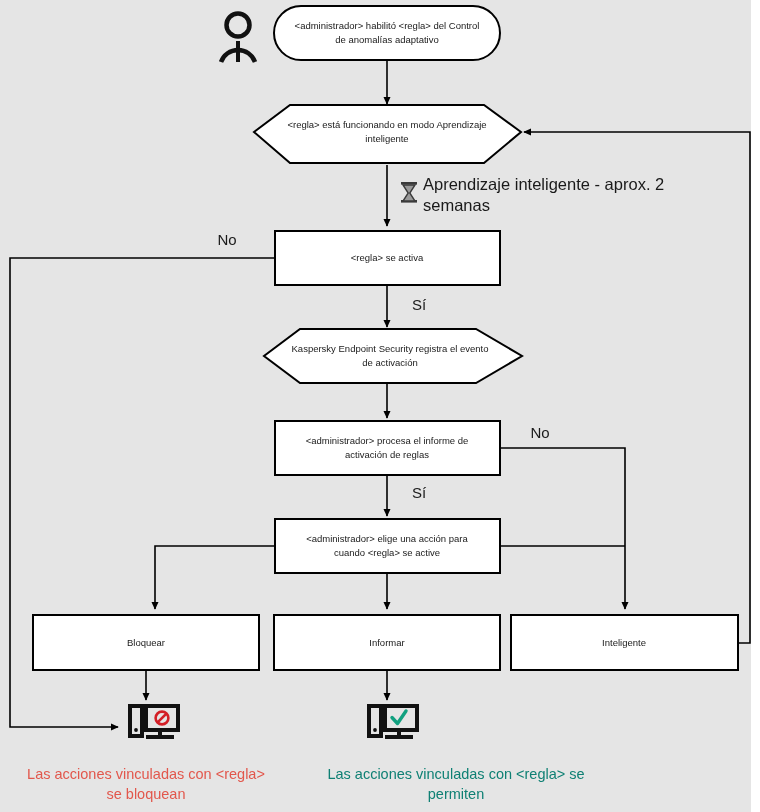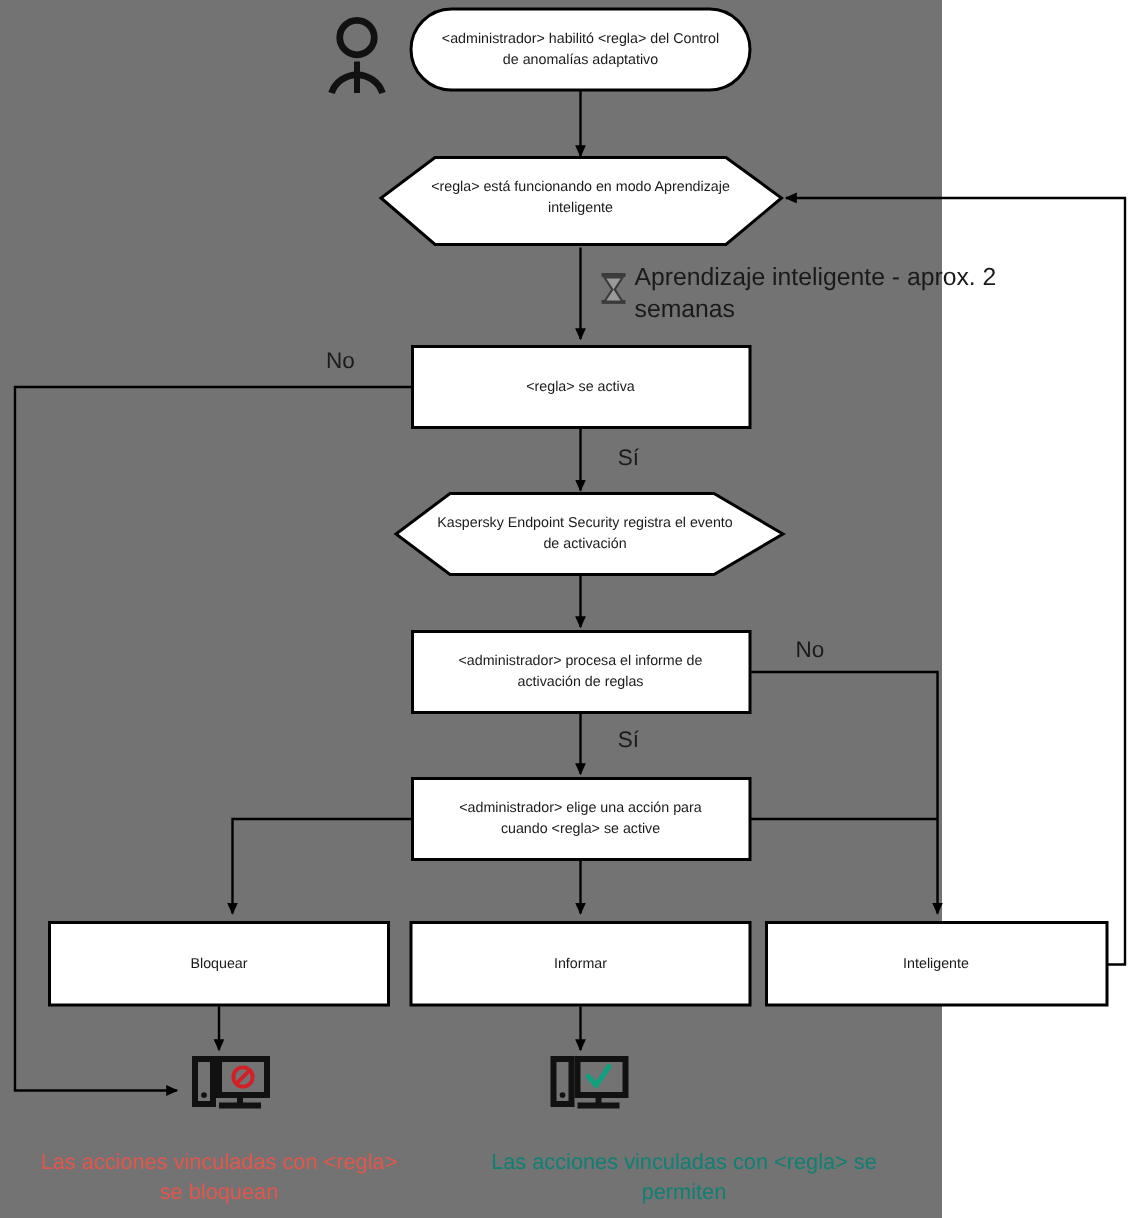--- a/index.html
+++ b/index.html
@@ -8,23 +8,23 @@
     background: #ffffff;
   }
   body {
     width: 760px;
     height: 812px;
     font-family: "Liberation Sans", sans-serif;
     overflow: hidden;
   }
   #stage {
     position: relative;
-    width: 628px;
+    width: 751px;
     height: 812px;
-    background: #737373;
+    background: #e5e5e5;
   }
   svg#flow {
     position: absolute;
     left: 0;
     top: 0;
     width: 760px;
     height: 812px;
   }
   .node-shape {
     fill: #ffffff;

